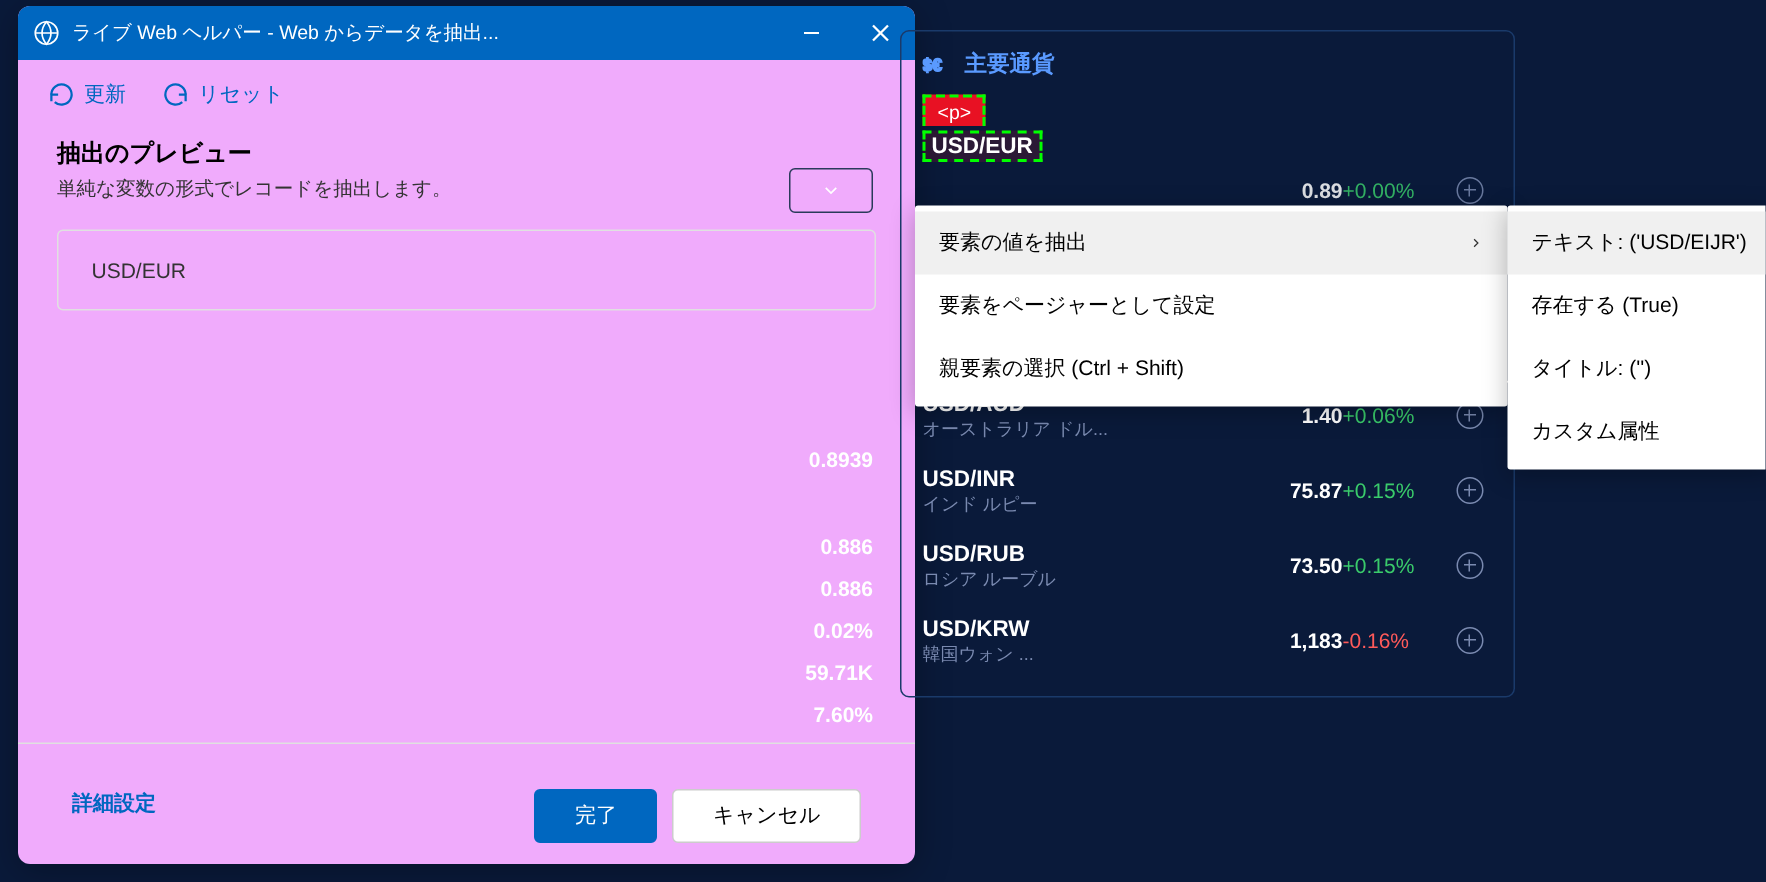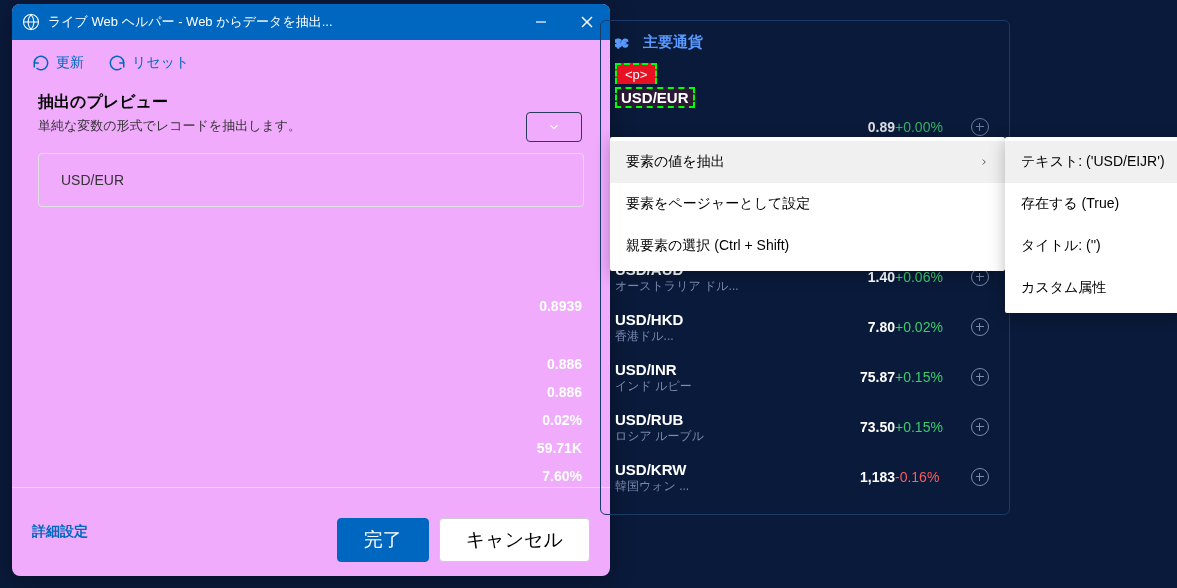--- a/index.html
+++ b/index.html
@@ -26,25 +26,25 @@
 
 .preview-section { padding: 6px 26px; }
 .preview-title { font-size: 16px; font-weight: 600; margin-bottom: 4px; }
 .preview-desc { font-size: 13px; color: #333; margin-bottom: 18px; }
 .preview-card {
   border: 1px solid #e0e0e0; border-radius: 4px; padding: 18px 22px;
   font-size: 14px; color: #333;
 }
 
 .footer {
-  margin-top: auto; padding: 14px 20px; display: flex; align-items: center;
+  margin-top: auto; padding: 14px 36px; display: flex; align-items: center;
   border-top: 1px solid #e0e0e0; gap: 10px;
 }
 .adv-link { color: #0067c0; font-size: 14px; cursor: pointer; flex: 1; font-weight: 600; }
-.btn { padding: 8px 26px; font-size: 19px; border-radius: 4px; cursor: pointer; border: 1px solid #ccc; background: #fff; margin-top: 16px; }
+.btn { padding: 8px 26px; font-size: 14px; border-radius: 4px; cursor: pointer; border: 1px solid #ccc; background: #fff; margin-top: 16px; }
 .btn-primary { background: #0067c0; color: #fff; border-color: #0067c0; }
 
 
 .bg-data {
   position: absolute; left: 505px; top: 0; width: 672px; height: 588px;
   color: #fff; padding: 10px;
 }
 .bg-col-left {
   position: absolute; left: 0; top: 80px; width: 85px;
   display: flex; flex-direction: column; align-items: flex-end; gap: 0;
@@ -230,31 +230,20 @@
       <div class="pair-name">オーストラリア ドル...</div>
     </div>
     <div class="pair-rate">1.40</div>
     <div class="pair-change pos">+0.06%</div>
     <div class="add-btn">
             <div class="plus-circle"></div>
           </div>
   </div>
         <div class="currency-row">
     <div class="pair-info">
-      <div class="pair-code">USD/HKD</div>
-      <div class="pair-name">香港ドル...</div>
-    </div>
-    <div class="pair-rate">7.80</div>
-    <div class="pair-change pos">+0.02%</div>
-    <div class="add-btn">
-            <div class="plus-circle"></div>
-          </div>
-  </div>
-        <div class="currency-row">
-    <div class="pair-info">
       <div class="pair-code">USD/INR</div>
       <div class="pair-name">インド ルピー</div>
     </div>
     <div class="pair-rate">75.87</div>
     <div class="pair-change pos">+0.15%</div>
     <div class="add-btn">
             <div class="plus-circle"></div>
           </div>
   </div>
         <div class="currency-row">

